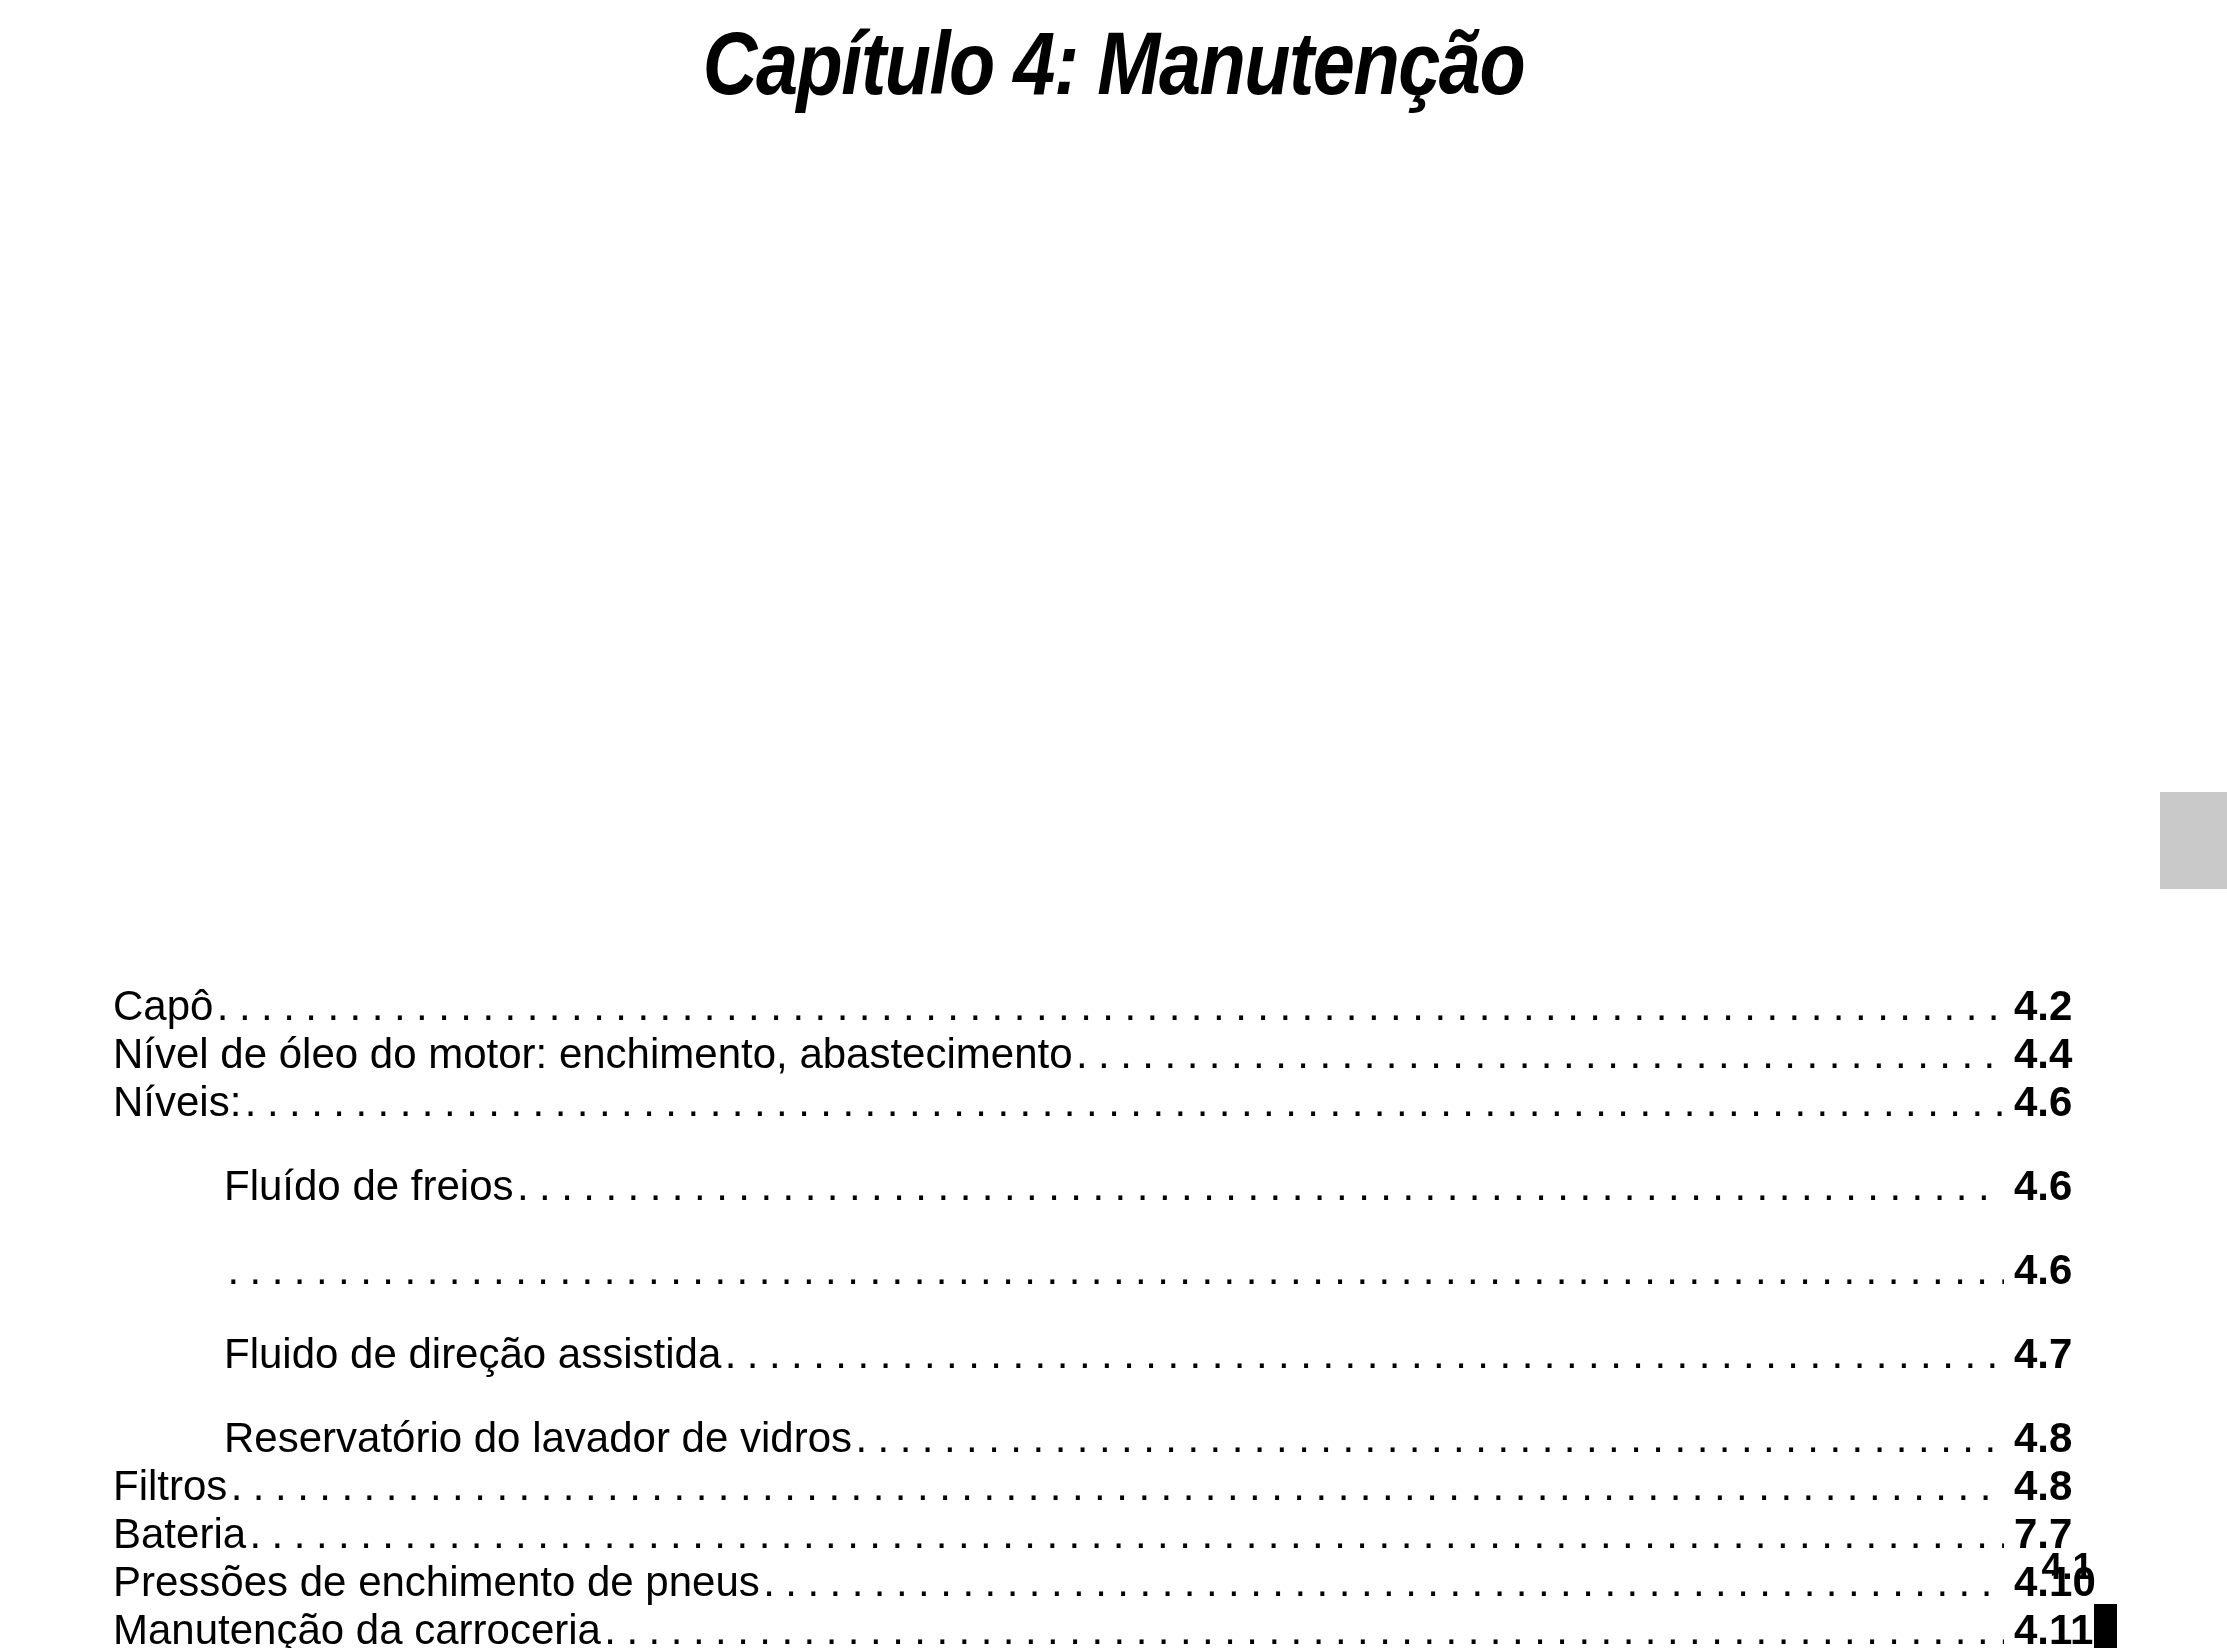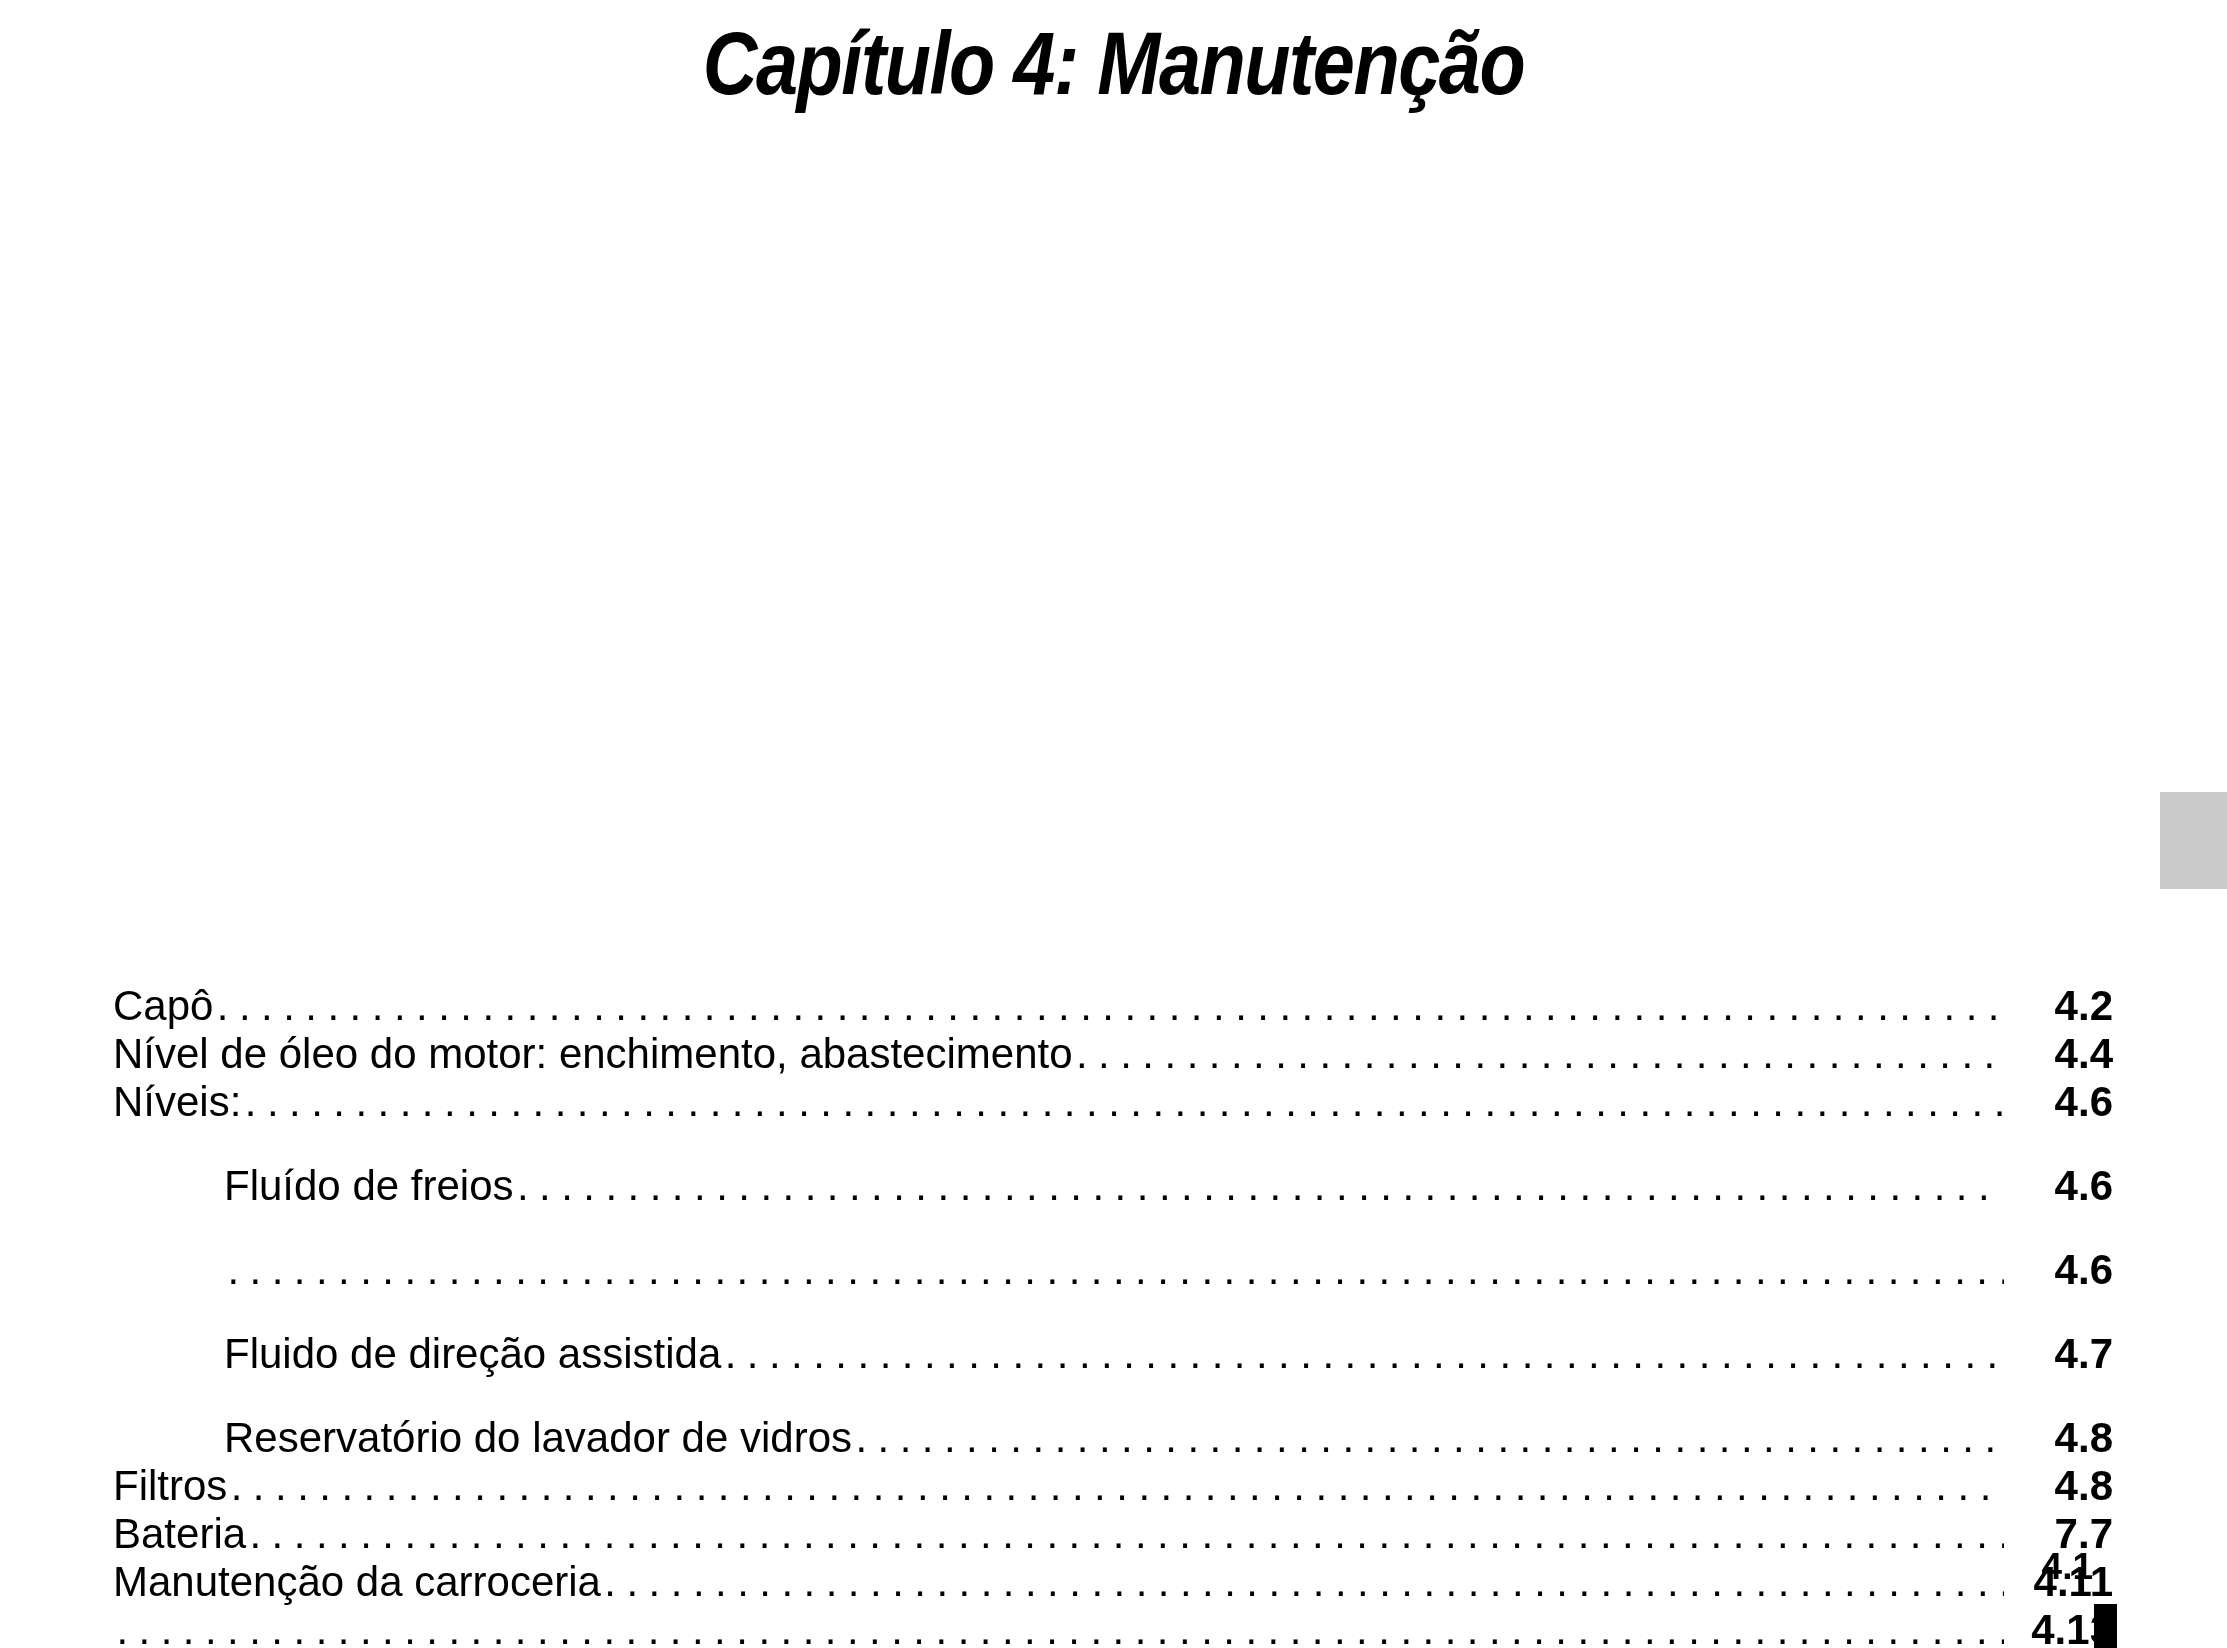--- a/index.html
+++ b/index.html
@@ -66,21 +66,21 @@
     text-align: right;
     letter-spacing: -0.6px;
     padding-left: 3.4px;
   }
   .dot-leader::after {
     content: ". . . . . . . . . . . . . . . . . . . . . . . . . . . . . . . . . . . . . . . . . . . . . . . . . . . . . . . . . . . . . . . . . . . . . . . . . . . . . . . . . . . . . . . . . . . . . . . . . . . . . . . . . . . . . . . . . . . . . . . . . . . . . . . . . . . .";
   }
   .toc-page {
     min-width: 99px;
     padding-left: 10.2px;
-    text-align: right;
+    text-align: left;
     font-weight: bold;
     white-space: nowrap;
   }
   .footer-page-number {
     position: absolute;
     top: 1548px;
     right: 134px;
     font-size: 37px;
     line-height: 37px;
     font-weight: bold;
@@ -140,20 +140,25 @@
     <span class="toc-label">Filtros</span>
     <span class="dot-leader"></span>
     <span class="toc-page">4.8</span>
   </div>
     <div class="toc-row">
     <span class="toc-label">Bateria</span>
     <span class="dot-leader"></span>
     <span class="toc-page">7.7</span>
   </div>
     <div class="toc-row">
+    <span class="toc-label">Pressões de enchimento de pneus</span>
+    <span class="dot-leader"></span>
+    <span class="toc-page">4.10</span>
+  </div>
+    <div class="toc-row">
     <span class="toc-label">Manutenção da carroceria</span>
     <span class="dot-leader"></span>
     <span class="toc-page">4.11</span>
   </div>
     <div class="toc-row">
     <span class="dot-leader"></span>
     <span class="toc-page">4.13</span>
   </div>
   </div>
 

